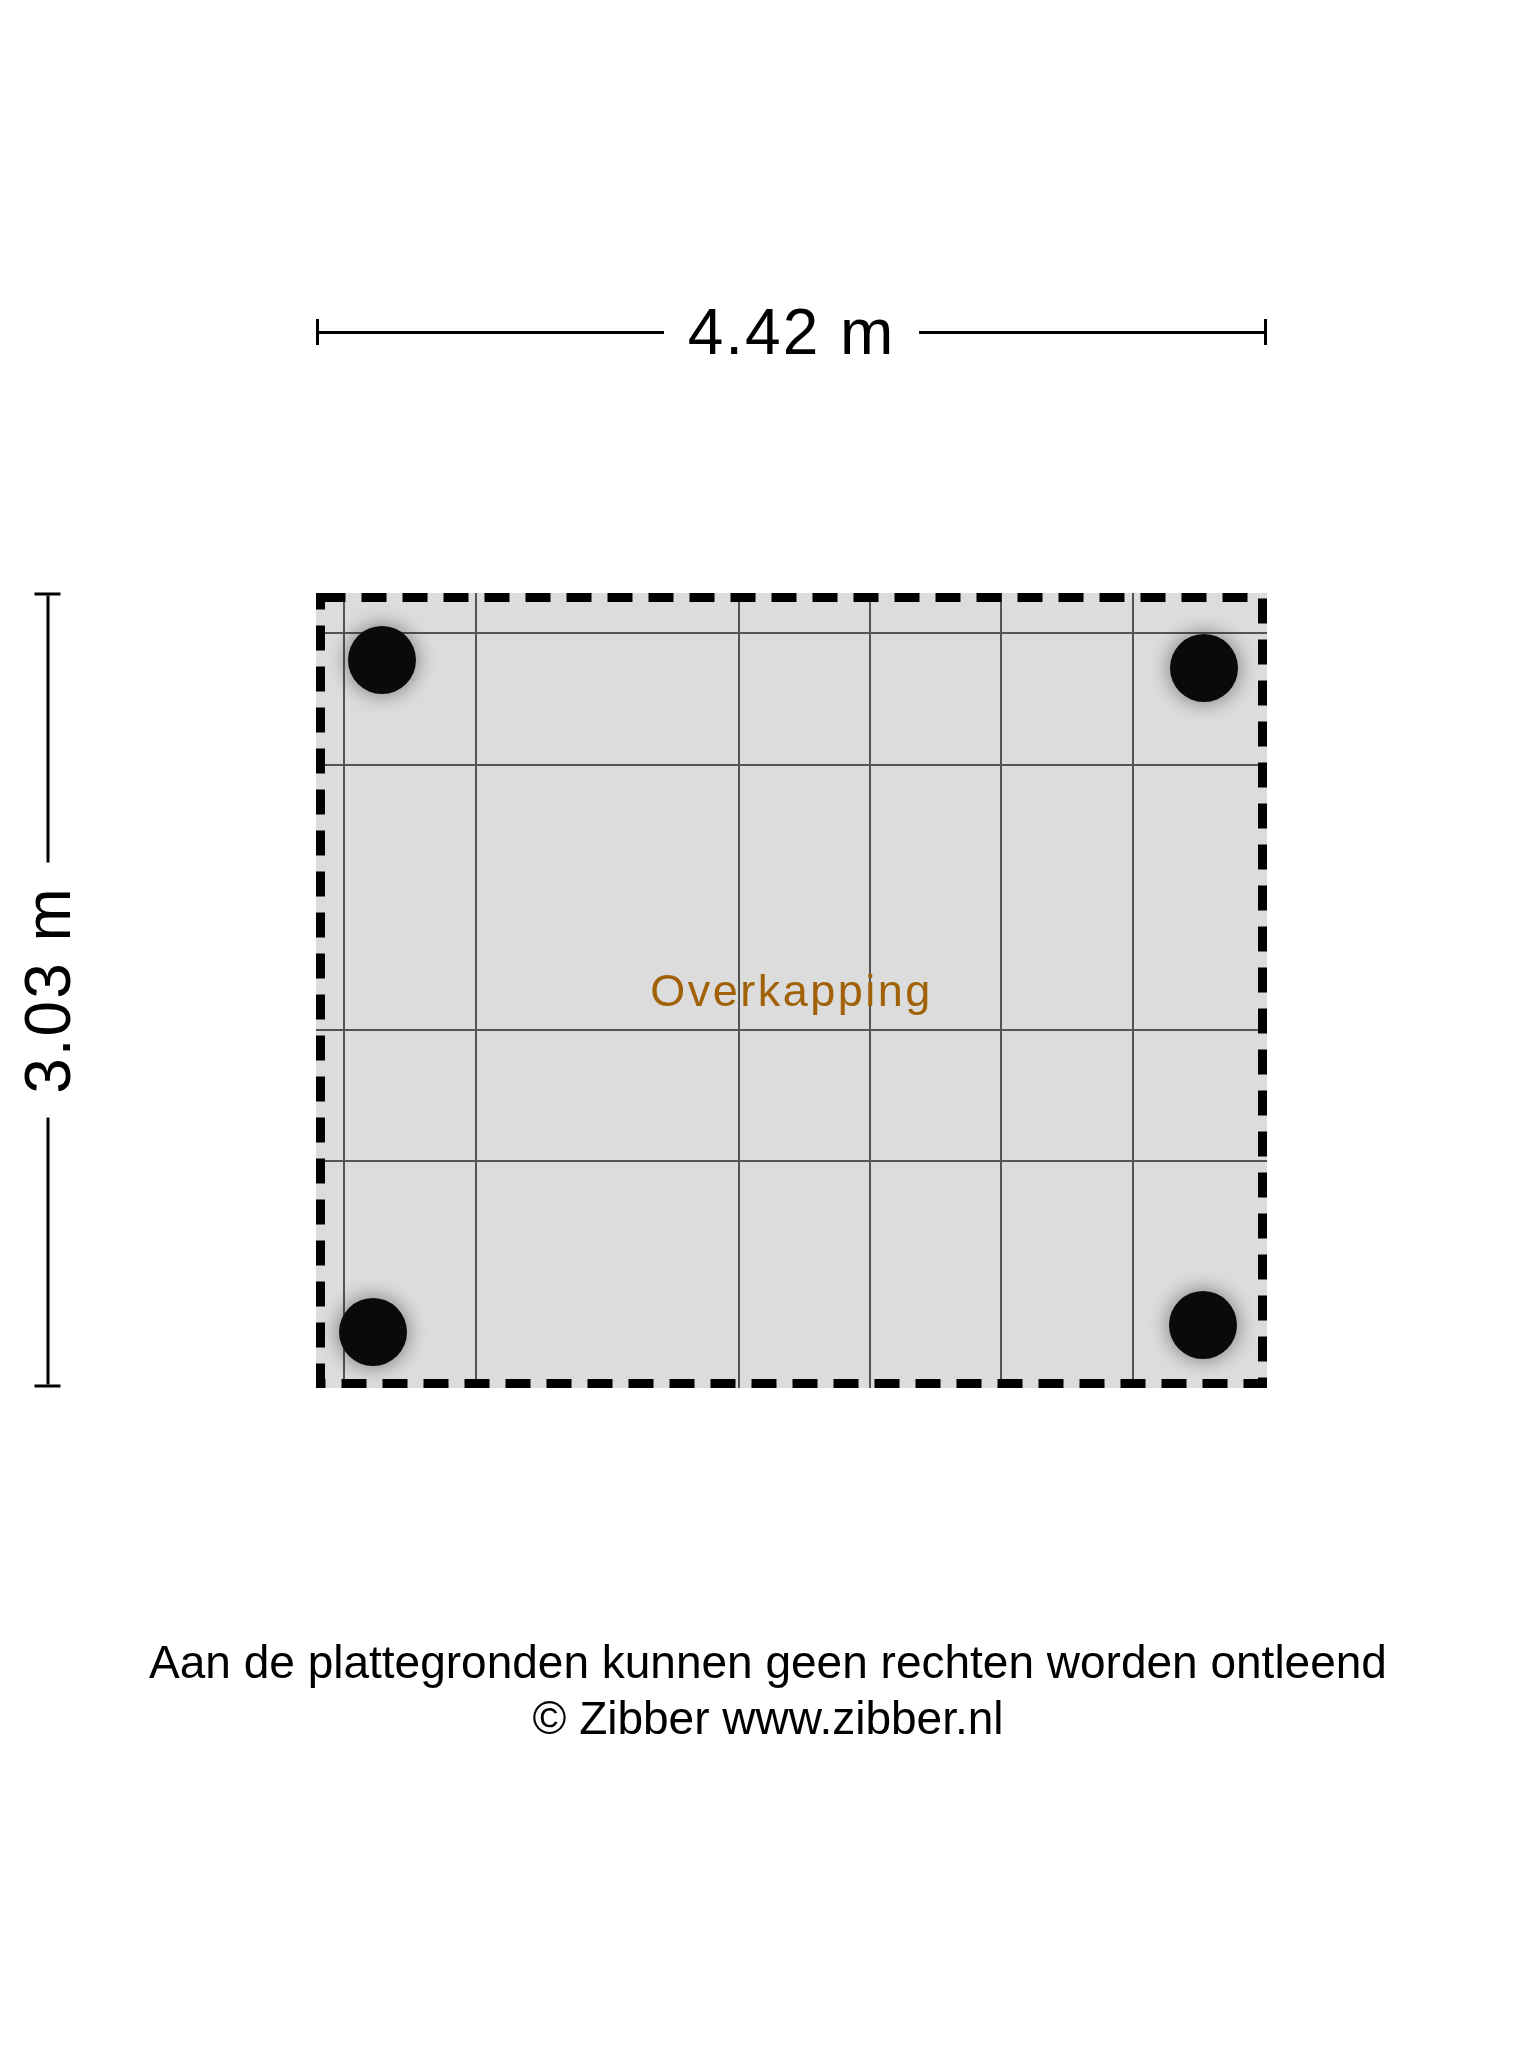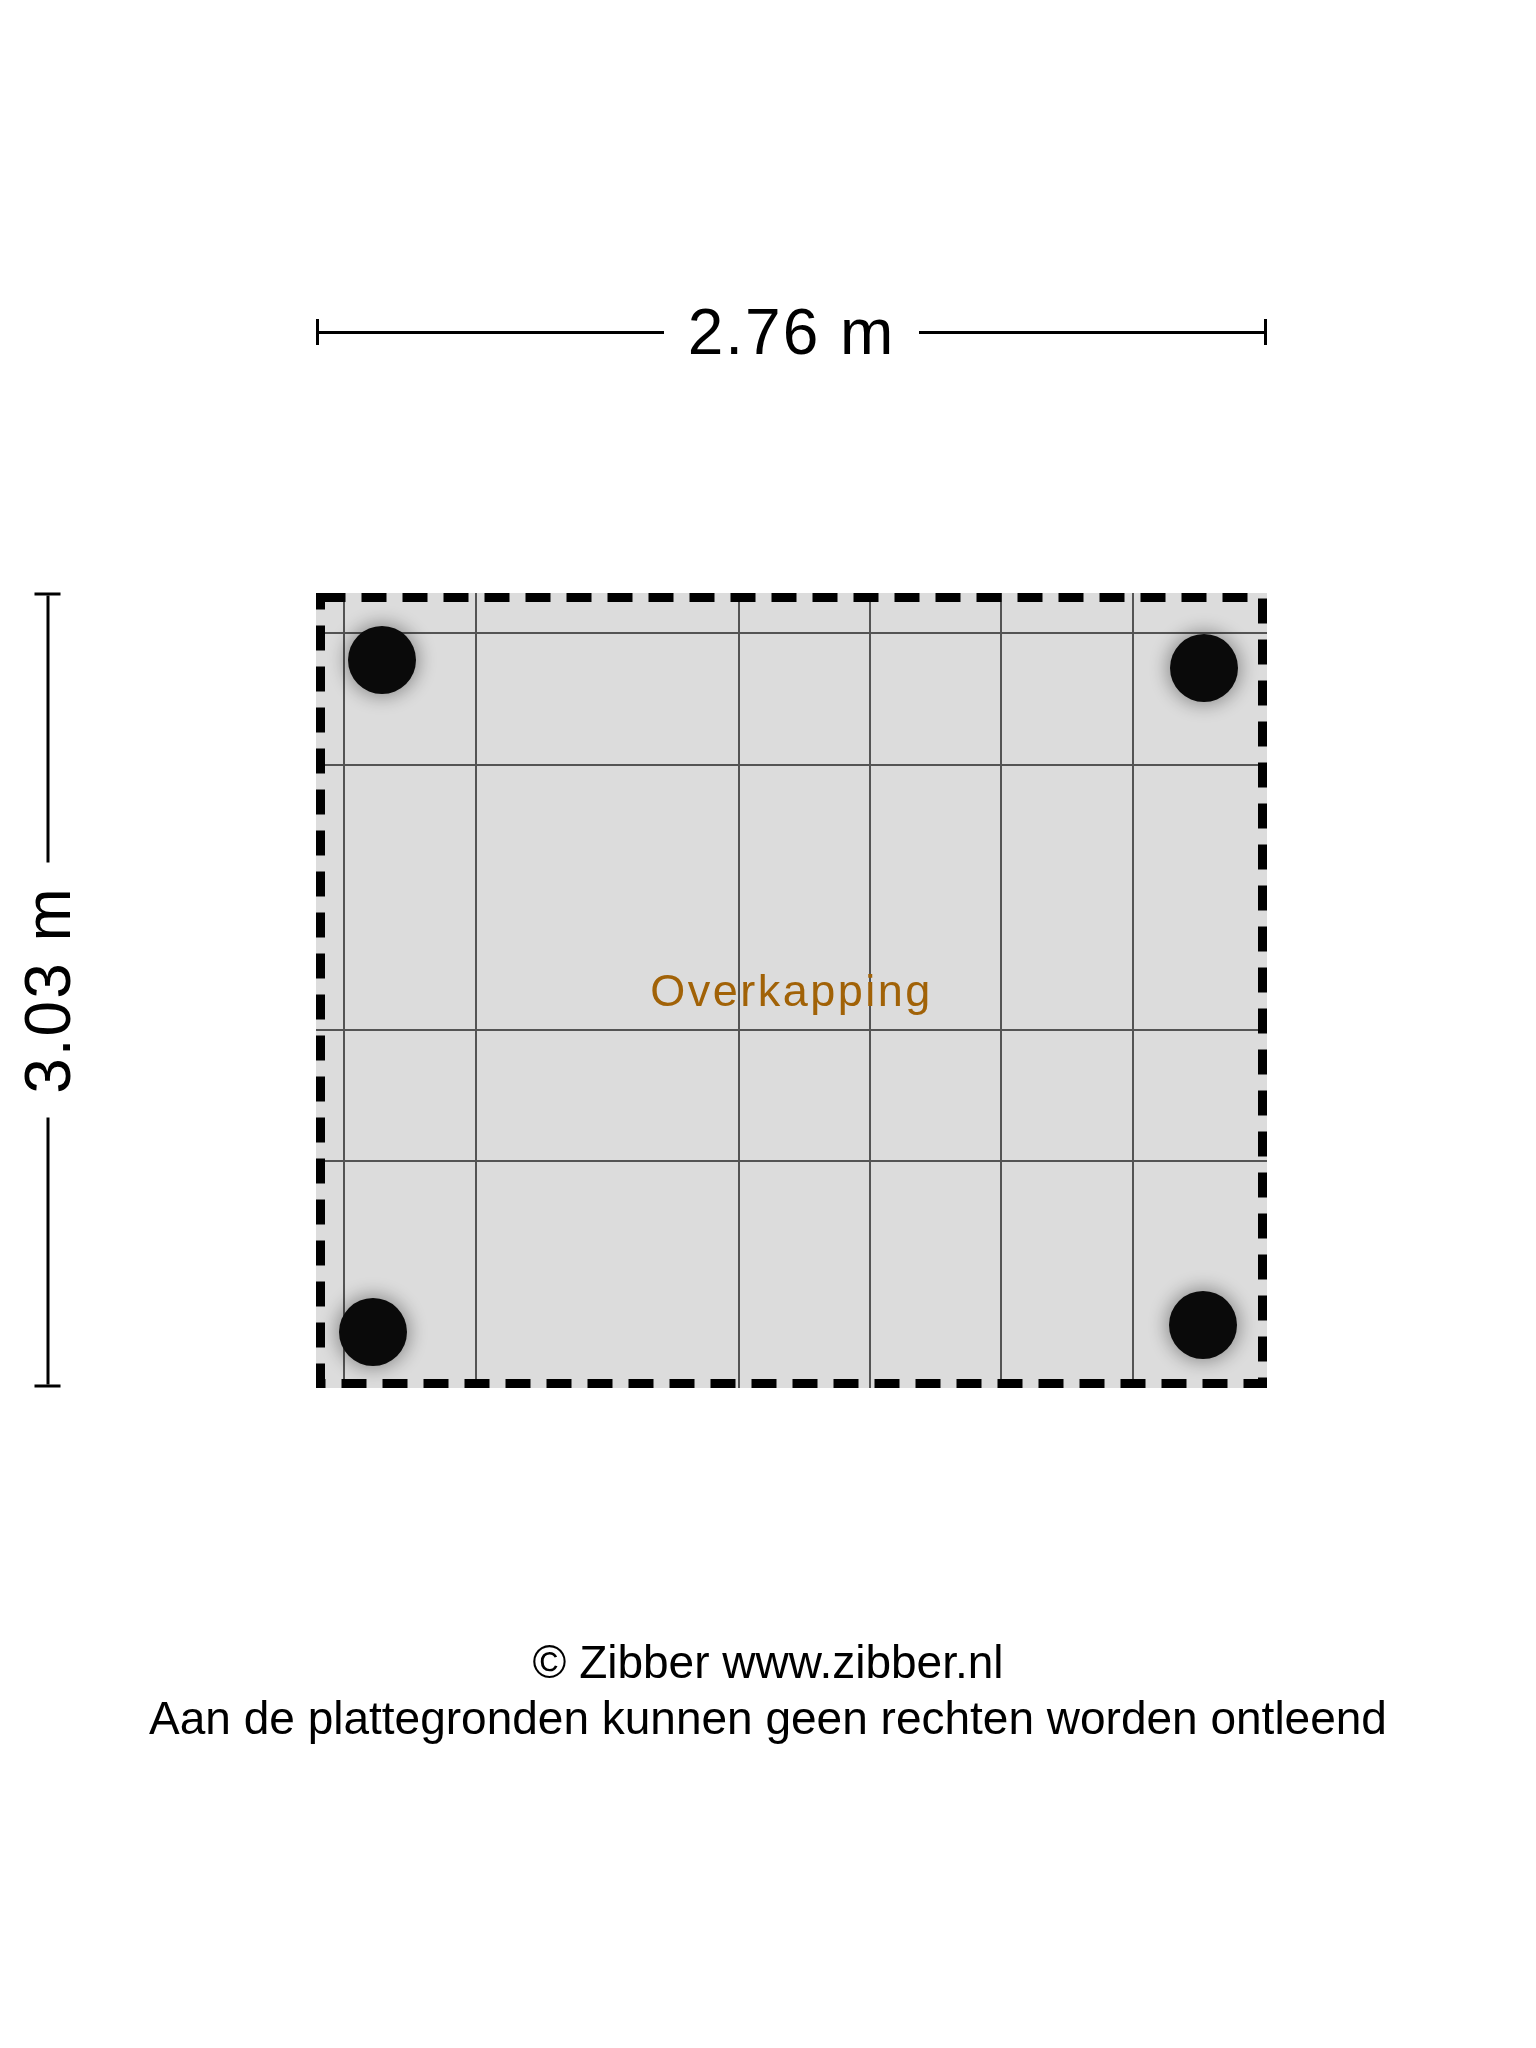--- a/index.html
+++ b/index.html
@@ -100,21 +100,21 @@
   }
 </style>
 </head>
 <body>
 
 <div class="page">
 
   <div class="dim dim-top">
     <span class="tick"></span>
     <span class="dline"></span>
-    <span class="dim-label">2.76 m</span>
+    <span class="dim-label">4.42 m</span>
     <span class="dline"></span>
     <span class="tick"></span>
   </div>
 
   <div class="dim dim-left">
     <span class="tick"></span>
     <span class="dline"></span>
     <span class="dim-label">3.03 m</span>
     <span class="dline"></span>
     <span class="tick"></span>
@@ -157,17 +157,17 @@
         <circle cx="887" cy="732" r="34"></circle>
       </g>
 
       <rect x="4.5" y="4.5" width="942" height="786" fill="none" stroke="#000000" stroke-width="9" stroke-dasharray="25 16"></rect>
     </svg>
 
     <div class="room-label">Overkapping</div>
   </div>
 
   <div class="footer">
+    <div>Aan de plattegronden kunnen geen rechten worden ontleend</div>
     <div>© Zibber www.zibber.nl</div>
-    <div>Aan de plattegronden kunnen geen rechten worden ontleend</div>
   </div>
 
 </div>
 
 </body></html>

